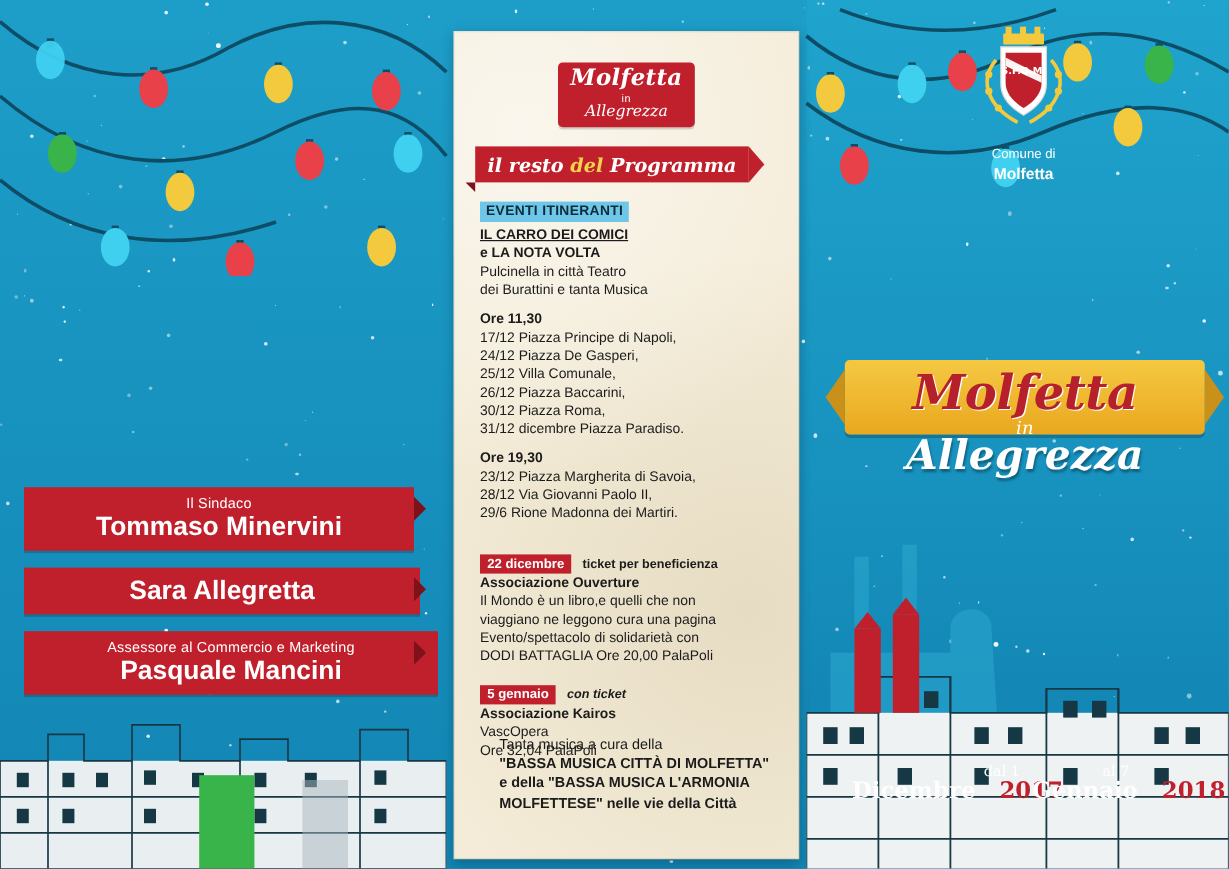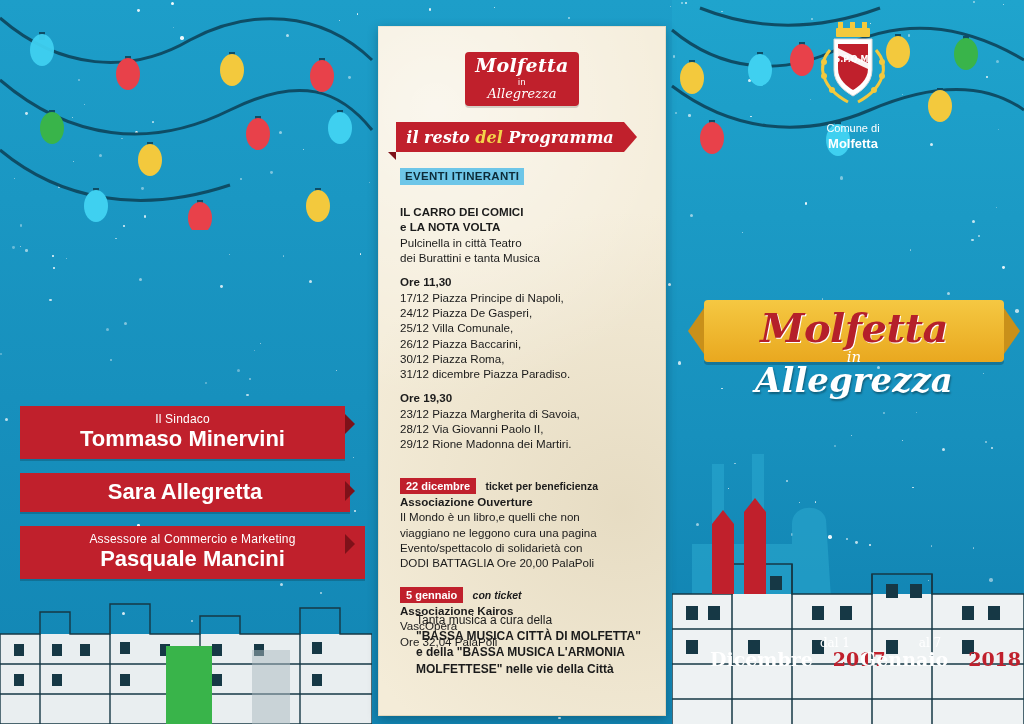--- a/index.html
+++ b/index.html
@@ -483,40 +483,40 @@
     <div class="ribbon">
       <div class="rib-txt">
         <span>il resto</span>
         <span class="hi">del</span>
         <span>Programma</span>
       </div>
     </div>
 
     <div class="prog">
       <div class="hl-blue">EVENTI ITINERANTI</div>
-      <div class="b" style="margin-top:19px;">IL CARRO DEI COMICI</div>
+      <div class="b" style="margin-top:3px;text-decoration:underline;">IL CARRO DEI COMICI</div>
       <div class="b">e LA NOTA VOLTA</div>
       <div>Pulcinella in città Teatro</div>
       <div>dei Burattini e tanta Musica</div>
 
       <div class="sec">
         <div class="b">Ore 11,30</div>
         <div>17/12 Piazza Principe di Napoli,</div>
         <div>24/12 Piazza De Gasperi,</div>
         <div>25/12 Villa Comunale,</div>
         <div>26/12 Piazza Baccarini,</div>
         <div>30/12 Piazza Roma,</div>
         <div>31/12 dicembre Piazza Paradiso.</div>
       </div>
 
       <div class="sec">
         <div class="b">Ore 19,30</div>
         <div>23/12 Piazza Margherita di Savoia,</div>
         <div>28/12 Via Giovanni Paolo II,</div>
-        <div>29/12 Rione Madonna dei Martiri.</div>
+        <div>29/6 Rione Madonna dei Martiri.</div>
       </div>
 
       <div class="sec" style="margin-top:26px;">
         <span class="hl-red">22 dicembre</span>
         <span class="b note-small" style="margin-left:6px;">ticket per beneficienza</span>
         <div class="b">Associazione Ouverture</div>
         <div>Il Mondo è un libro,e quelli che non</div>
         <div>viaggiano ne leggono cura una pagina</div>
         <div>Evento/spettacolo  di solidarietà con</div>
         <div>DODI BATTAGLIA Ore 20,00 PalaPoli</div>

